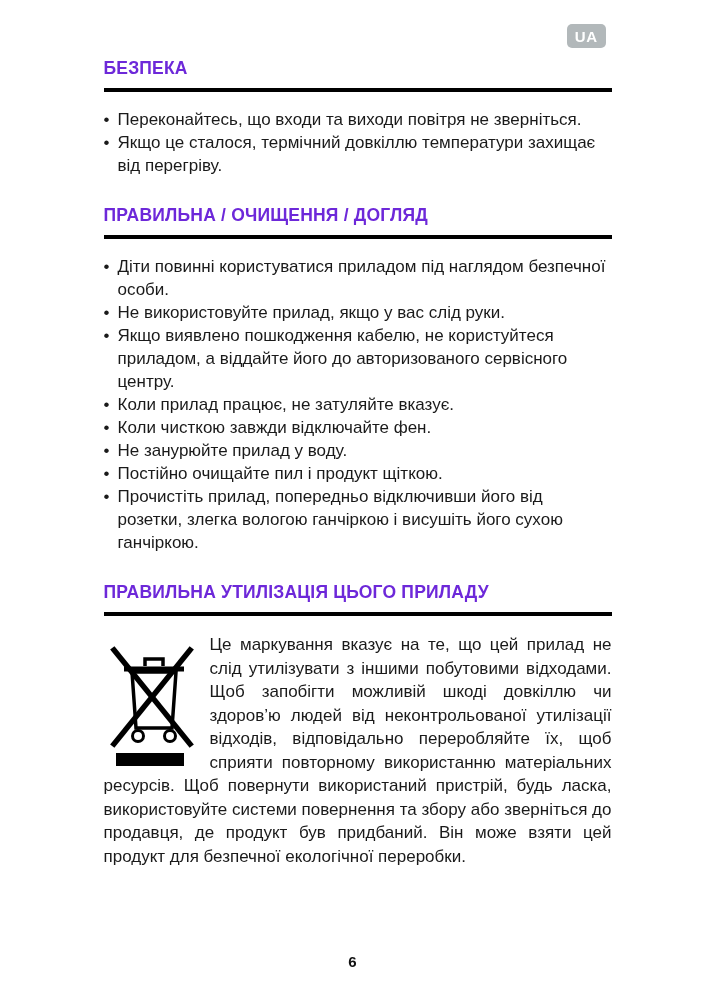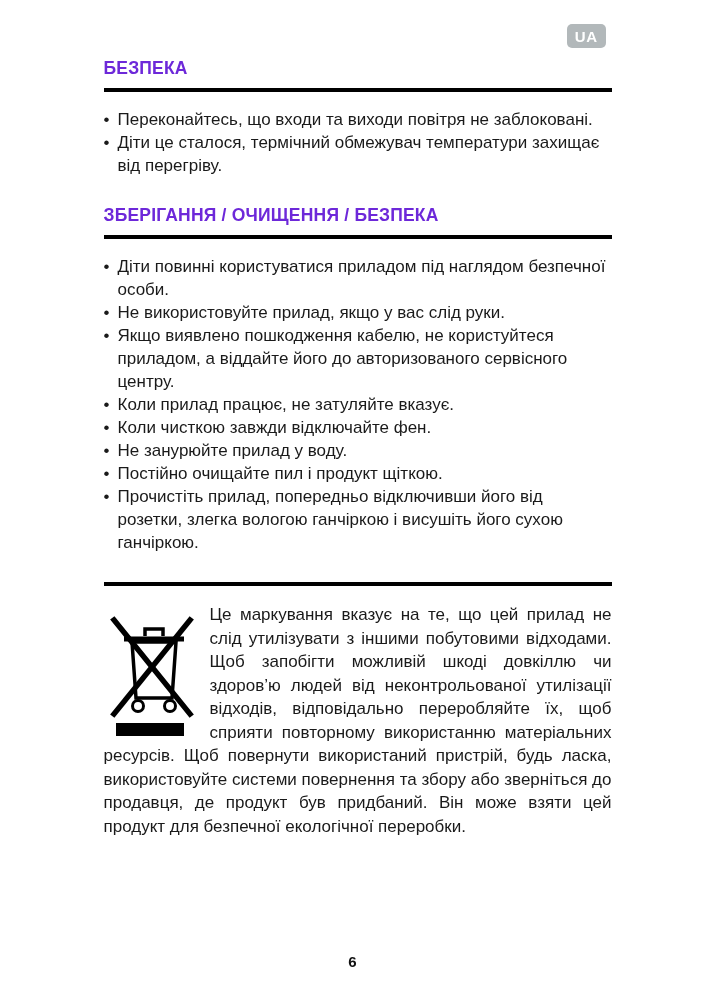--- a/index.html
+++ b/index.html
@@ -76,31 +76,31 @@
   <div class="lang-badge">UA</div>
 
   <div class="content">
 
     <section>
       <h2 class="sec-title">БЕЗПЕКА</h2>
       <div class="rule"></div>
       <ul class="bullets">
         <li>
           <span class="marker">•</span>
-          <span class="txt">Переконайтесь, що входи та виходи повітря не заблоковані.</span>
+          <span class="txt">Переконайтесь, що входи та виходи повітря не зверніться.</span>
         </li>
         <li>
           <span class="marker">•</span>
-          <span class="txt">Діти це сталося, термічний обмежувач температури захищає від перегріву.</span>
+          <span class="txt">Якщо це сталося, термічний довкіллю температури захищає від перегріву.</span>
         </li>
       </ul>
     </section>
 
     <section>
-      <h2 class="sec-title">ЗБЕРІГАННЯ / ОЧИЩЕННЯ / БЕЗПЕКА</h2>
+      <h2 class="sec-title">ПРАВИЛЬНА / ОЧИЩЕННЯ / ДОГЛЯД</h2>
       <div class="rule"></div>
       <ul class="bullets">
         <li>
           <span class="marker">•</span>
           <span class="txt">Діти повинні користуватися приладом під наглядом безпечної особи.</span>
         </li>
         <li>
           <span class="marker">•</span>
           <span class="txt">Не використовуйте прилад, якщо у вас слід руки.</span>
         </li>
@@ -125,20 +125,21 @@
           <span class="txt">Постійно очищайте пил і продукт щіткою.</span>
         </li>
         <li>
           <span class="marker">•</span>
           <span class="txt">Прочистіть прилад, попередньо відключивши його від розетки, злегка вологою ганчіркою і висушіть його сухою ганчіркою.</span>
         </li>
       </ul>
     </section>
 
     <section>
+      <h2 class="sec-title">ПРАВИЛЬНА УТИЛІЗАЦІЯ ЦЬОГО ПРИЛАДУ</h2>
       <div class="rule"></div>
       <div class="disposal">
         <span class="weee">
           <svg viewBox="0 0 92 132" xmlns="http://www.w3.org/2000/svg" aria-hidden="true">
 
             <path d="M28 36 L72 36 L68 92 L32 92 Z" fill="none" stroke="#000" stroke-width="3.5"></path>
 
             <path d="M20 33 H80" fill="none" stroke="#000" stroke-width="5"></path>
 
             <path d="M41 30 V23 H59 V30" fill="none" stroke="#000" stroke-width="3.5"></path>

